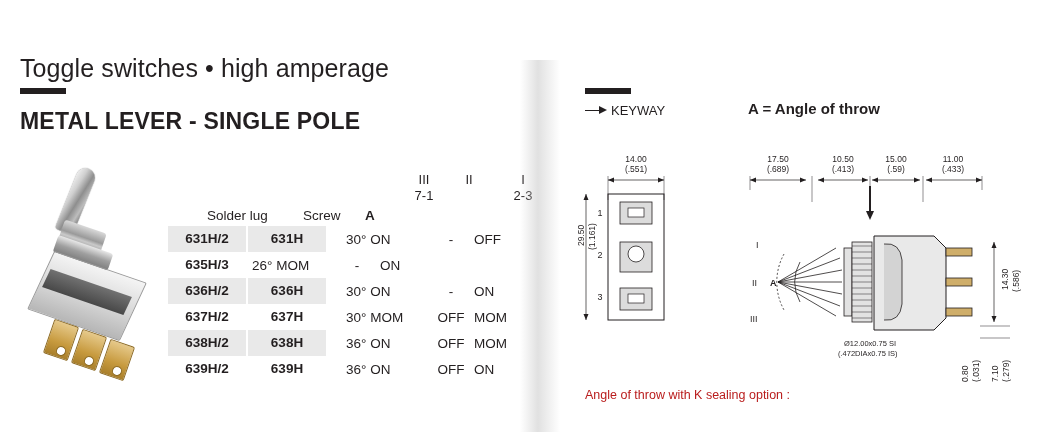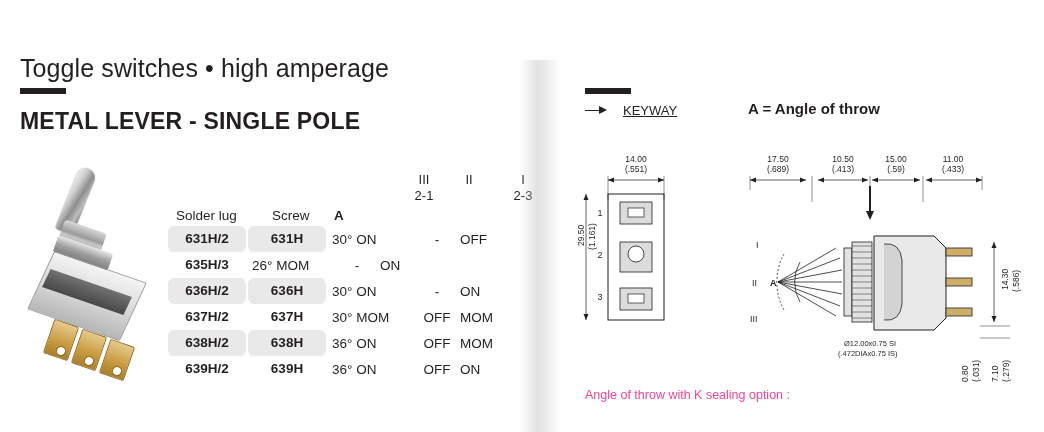--- a/index.html
+++ b/index.html
@@ -146,37 +146,38 @@
     height: 58px;
   }
   .hdr-roman {
     position: absolute;
     font-size: 13px;
     text-align: center;
   }
   .hdr-label {
     position: absolute;
     font-size: 13.5px;
+    margin-left: 31px;
   }
   .row {
     display: flex;
     align-items: center;
     height: 26px;
   }
-  .row.alt .c1, .row.alt .c2 { background: #e9e9e9; border-radius: 6px; }
+  .row.alt .c1, .row.alt .c2 { background: #e9e9e9; }
   .c1, .c2 {
     width: 78px;
     text-align: center;
     font-weight: bold;
     font-size: 13.5px;
     height: 26px;
     line-height: 26px;
   }
   .c1 { margin-right: 2px; }
-  .c2 { margin-right: 2px; }
+  .c2 { margin-right: 16px; }
   .c3 { width: 82px; text-align: left; padding-left: 4px; }
   .c4 { width: 46px; text-align: center; }
   .c5 { width: 54px; text-align: left; }
 
   
   .divider {
     position: absolute;
     left: 520px;
     top: 60px;
     width: 40px;
@@ -193,22 +194,21 @@
     height: 6px;
     background: #231f20;
   }
   .keyway-row {
     position: absolute;
     left: 585px;
     top: 103px;
     font-size: 13px;
     display: flex;
     align-items: center;
-    gap: 16px;
-    text-decoration: underline;
+    gap: 4px;
   }
   .arrow-right {
     display: inline-block;
     width: 22px;
     height: 10px;
     position: relative;
   }
   .arrow-right:before {
     content: "";
     position: absolute;
@@ -231,21 +231,21 @@
     font-size: 15px;
     font-weight: bold;
     white-space: nowrap;
   }
   .footnote {
     position: absolute;
     left: 585px;
     top: 388px;
     font-size: 12.5px;
     line-height: 15px;
-    color: #ec4899;
+    color: #b91c1c;
   }
   .dimtxt { font-size: 8.5px; fill: #231f20; font-family: "Liberation Sans", sans-serif; }
   .dimtxt-s { font-size: 7.5px; fill: #231f20; font-family: "Liberation Sans", sans-serif; }
   .rnum { font-size: 9px; fill: #231f20; font-family: "Liberation Sans", sans-serif; }
 </style>
 </head>
 <body>
 
 <div class="page">
 
@@ -267,21 +267,21 @@
     <div class="termhole h2"></div>
     <div class="termhole h3"></div>
   </div>
 
   <div class="table">
     <div class="thead-cols">
       <div class="hdr-roman" style="left:236px; top:4px; width:40px;">
         <span>III</span>
       </div>
       <div class="hdr-roman" style="left:236px; top:20px; width:40px;">
-        <span>2-1</span>
+        <span>7-1</span>
       </div>
       <div class="hdr-roman" style="left:286px; top:4px; width:30px;">
         <span>II</span>
       </div>
       <div class="hdr-roman" style="left:338px; top:4px; width:34px;">
         <span>I</span>
       </div>
       <div class="hdr-roman" style="left:338px; top:20px; width:34px;">
         <span>2-3</span>
       </div>

